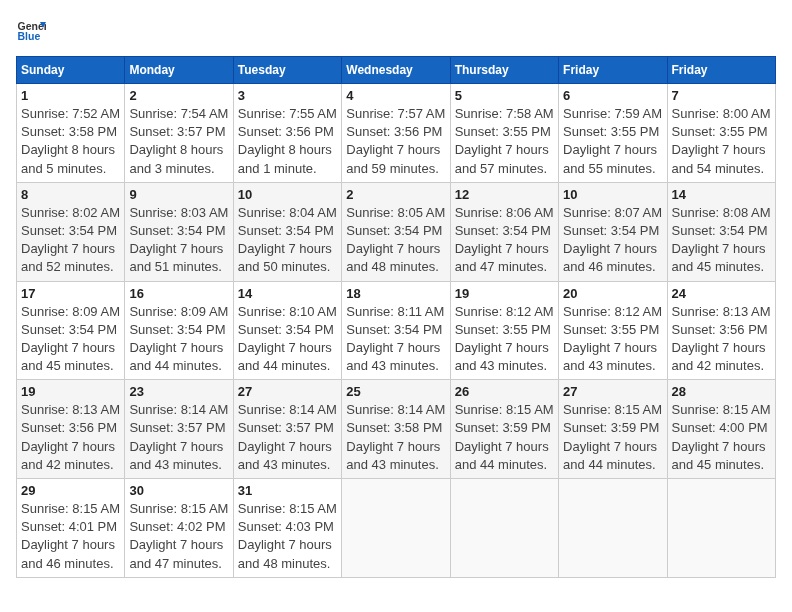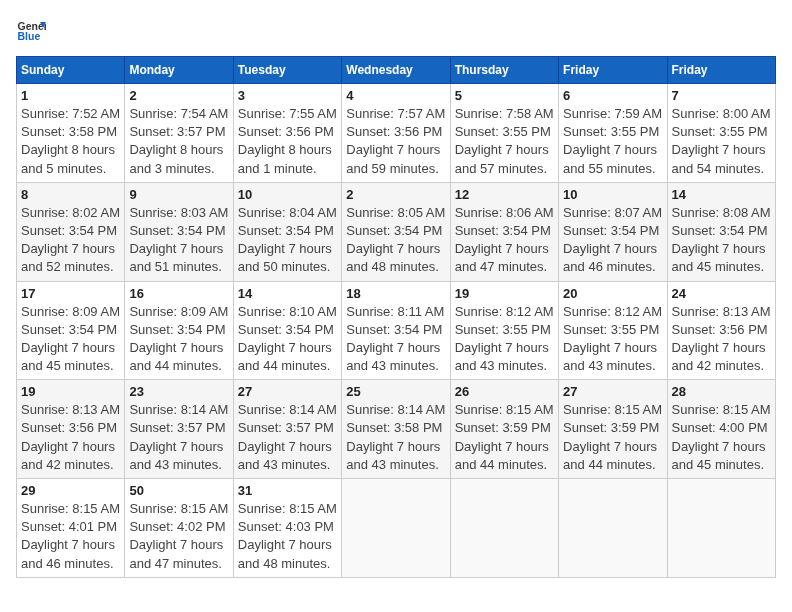--- a/index.html
+++ b/index.html
@@ -226,21 +226,21 @@
           <span class="day-num">28</span>
           <div class="day-detail">Sunrise: 8:15 AM<br>Sunset: 4:00 PM<br>Daylight 7 hours<br>and 45 minutes.</div>
         </td>
       </tr>
       <tr>
         <td>
           <span class="day-num">29</span>
           <div class="day-detail">Sunrise: 8:15 AM<br>Sunset: 4:01 PM<br>Daylight 7 hours<br>and 46 minutes.</div>
         </td>
         <td>
-          <span class="day-num">50</span>
+          <span class="day-num">30</span>
           <div class="day-detail">Sunrise: 8:15 AM<br>Sunset: 4:02 PM<br>Daylight 7 hours<br>and 47 minutes.</div>
         </td>
         <td>
           <span class="day-num">31</span>
           <div class="day-detail">Sunrise: 8:15 AM<br>Sunset: 4:03 PM<br>Daylight 7 hours<br>and 48 minutes.</div>
         </td>
         <td class="empty"></td>
         <td class="empty"></td>
         <td class="empty"></td>
         <td class="empty"></td>

